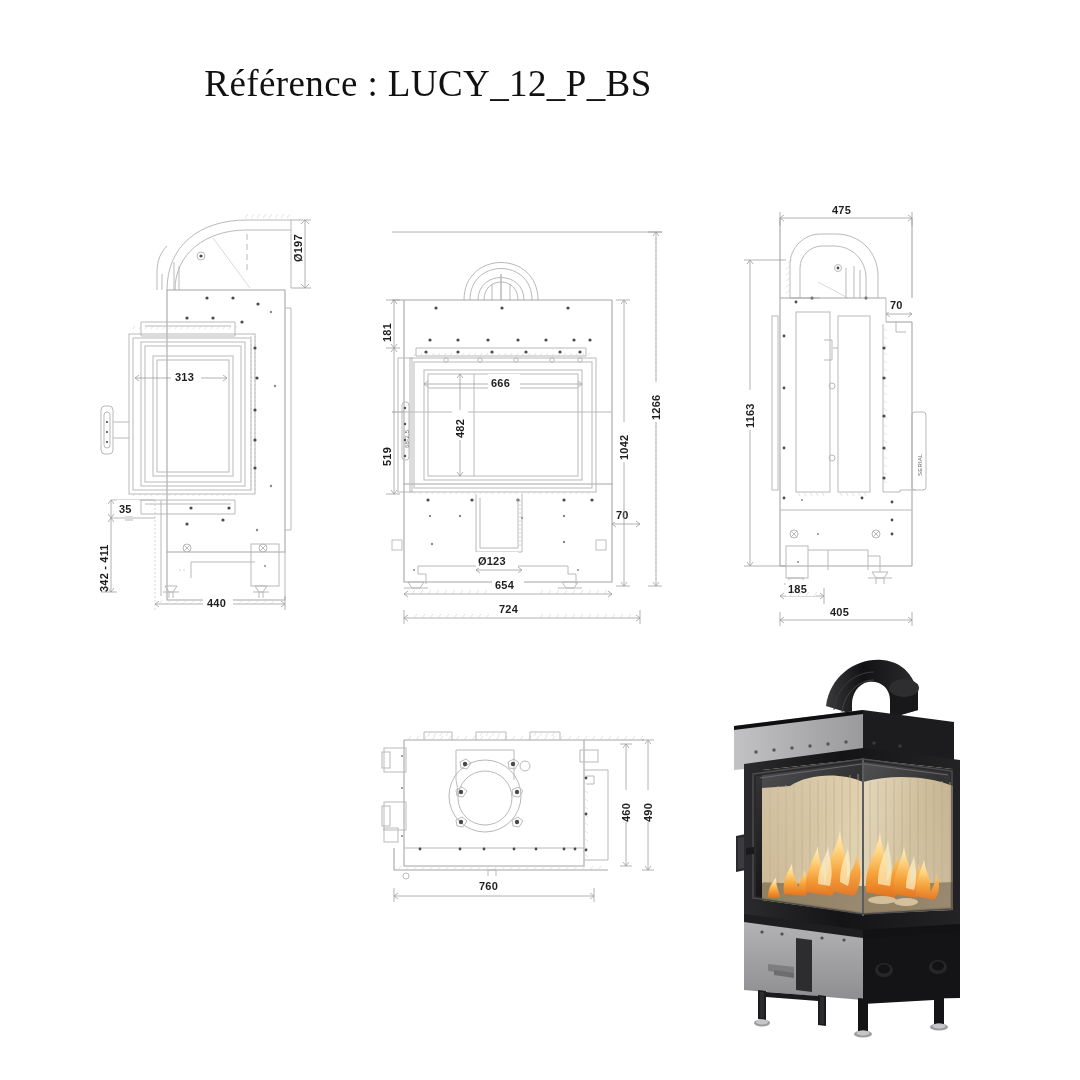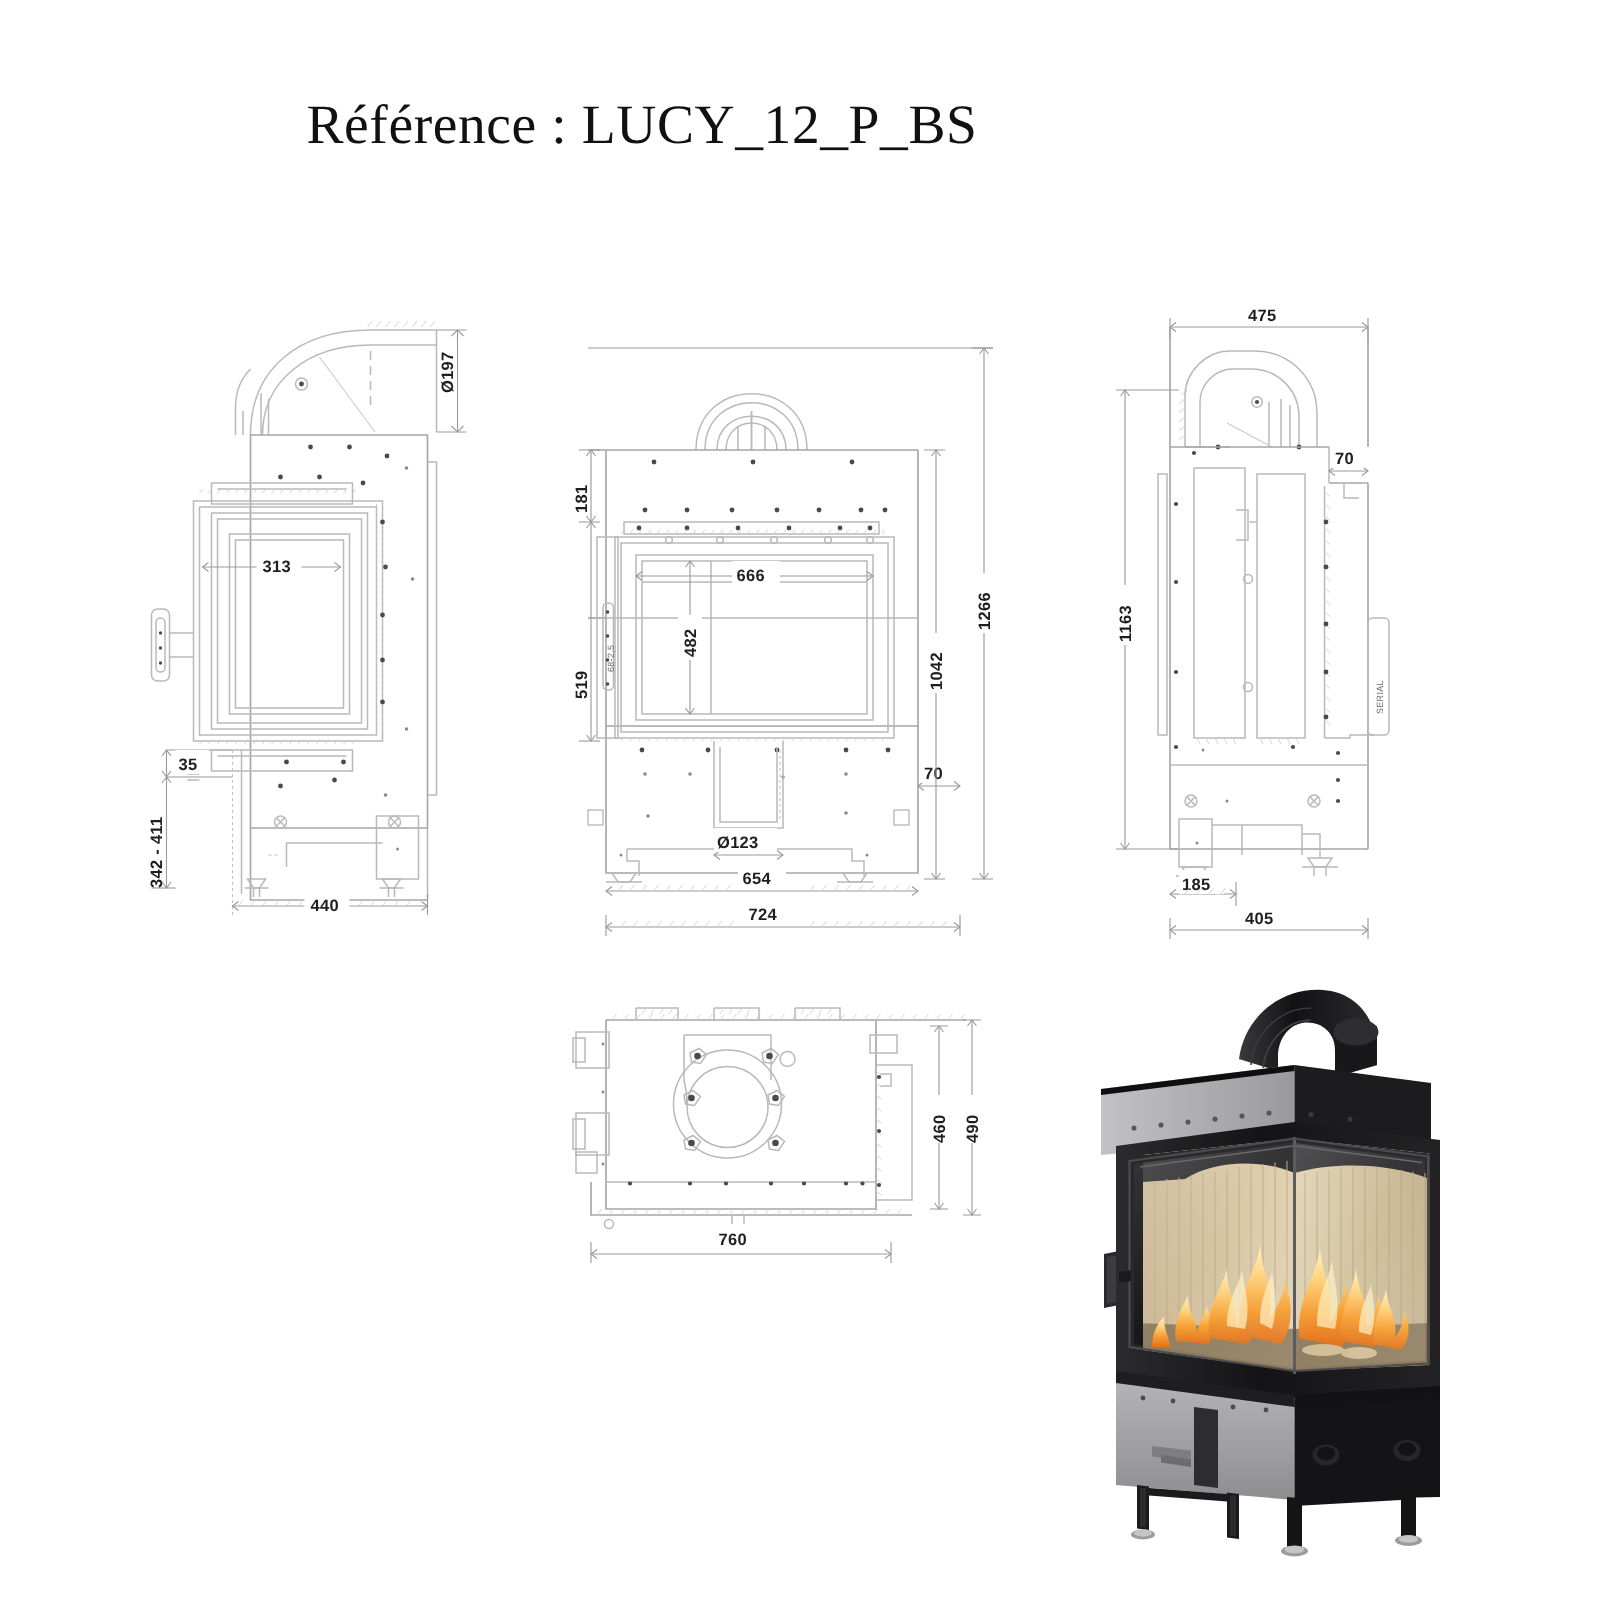--- a/index.html
+++ b/index.html
@@ -502,21 +502,21 @@
         <path class="dim" d="M60,430 L192,430"></path>
         <path class="dim" d="M64,427 L60,430 L64,433"></path>
         <path class="dim" d="M188,427 L192,430 L188,433"></path>
         <path class="dim" d="M60,422 L60,436 M192,422 L192,436"></path>
         <rect class="solidfill" x="108" y="412" width="36" height="17"></rect>
         <text class="dtxt" x="110" y="426">405</text>
       </g>
     </svg>
   </div>
 
-  <div class="dwg" style="left:372px;top:658px;width:300px;height:190px;text-align:center;">
+  <div class="dwg" style="left:372px;top:718px;width:300px;height:190px;text-align:center;">
     <svg width="300" height="190" viewBox="0 0 300 190">
 
       <path class="ln2" d="M32,22 L272,22"></path>
       <path class="hatch" d="M36,22 l3,-4 M44,22 l3,-4 M52,22 l3,-4 M60,22 l3,-4 M68,22 l3,-4 M76,22 l3,-4 M84,22 l3,-4 M92,22 l3,-4 M100,22 l3,-4 M108,22 l3,-4 M116,22 l3,-4 M124,22 l3,-4 M132,22 l3,-4 M140,22 l3,-4 M148,22 l3,-4 M156,22 l3,-4 M164,22 l3,-4 M172,22 l3,-4 M180,22 l3,-4 M188,22 l3,-4 M196,22 l3,-4 M204,22 l3,-4 M212,22 l3,-4 M220,22 l3,-4 M228,22 l3,-4 M236,22 l3,-4 M244,22 l3,-4 M252,22 l3,-4 M260,22 l3,-4 M268,22 l3,-4"></path>
 
       <g>
         <path class="ln2" d="M32,22 L32,148 L212,148 L212,22"></path>
         <path class="ln" d="M52,14 L80,14 L80,22"></path>
         <path class="ln" d="M52,14 L52,22"></path>
         <path class="ln" d="M104,14 L134,14 L134,22 M104,14 L104,22"></path>

